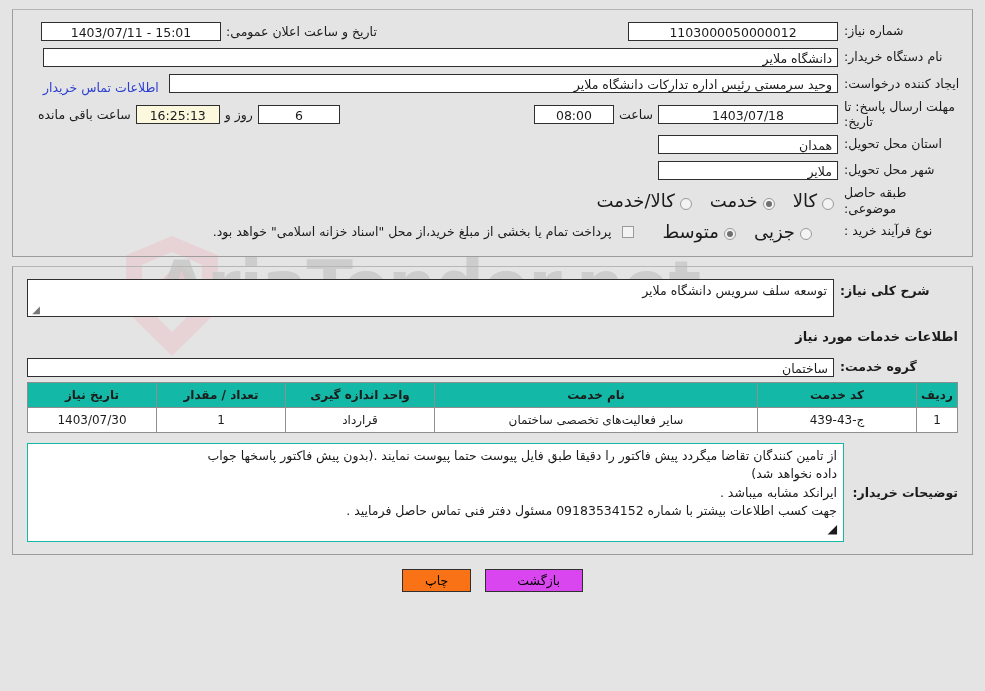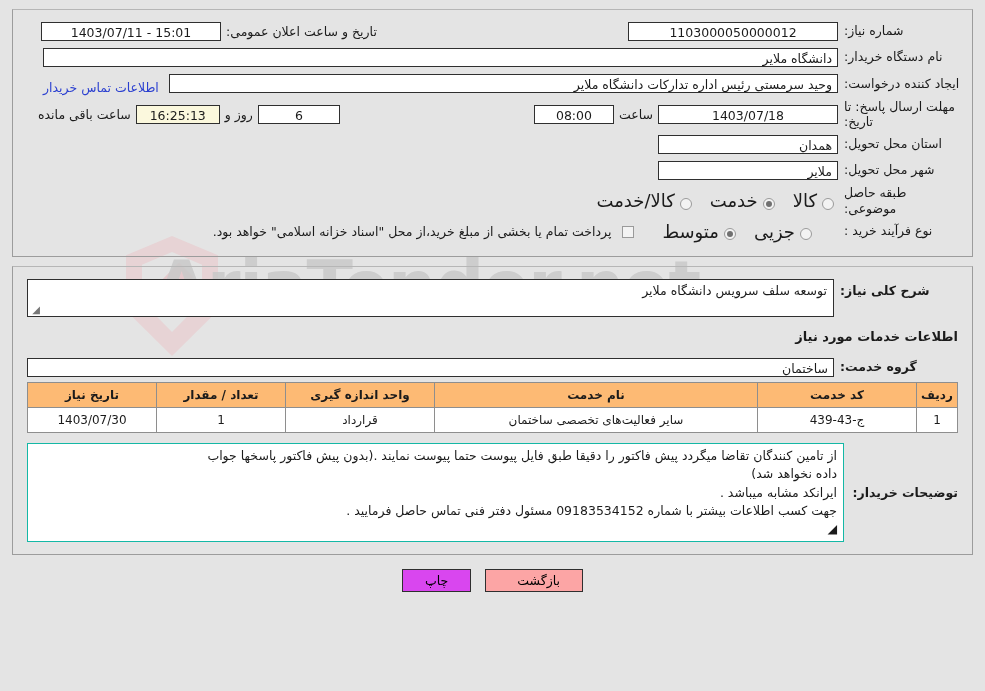--- a/index.html
+++ b/index.html
@@ -208,21 +208,21 @@
 
   
   table.grid {
     border-collapse: collapse;
     width: 100%;
     font-size: 12px;
     margin-top: 4px;
     background: #fff;
   }
   table.grid th {
-    background: #fdba74;
+    background: #14b8a6;
     border: 1px solid #8e8e8e;
     font-weight: bold;
     padding: 5px 4px;
     text-align: center;
     white-space: nowrap;
   }
   table.grid td {
     background: #ffffff;
     border: 1px solid #8e8e8e;
     padding: 5px 16px;
@@ -267,22 +267,22 @@
     gap: 14px;
     margin-top: 14px;
   }
   .btn {
     border: 1px solid #2f2f2f;
     font-size: 12.5px;
     padding: 3px 22px;
     cursor: pointer;
     font-family: inherit;
   }
-  .btn.print { background: #d946ef; }
-  .btn.back  { background: #fca5a5; padding-left: 31px; }
+  .btn.print { background: #f97316; }
+  .btn.back  { background: #d946ef; padding-left: 31px; }
 </style>
 </head>
 <body>
 
 <div id="watermark">
   <div class="wm-inner">
     <div class="wm-shield">
       <div class="wm-check"></div>
     </div>
     <div class="wm-text">AriaTender.net</div>

